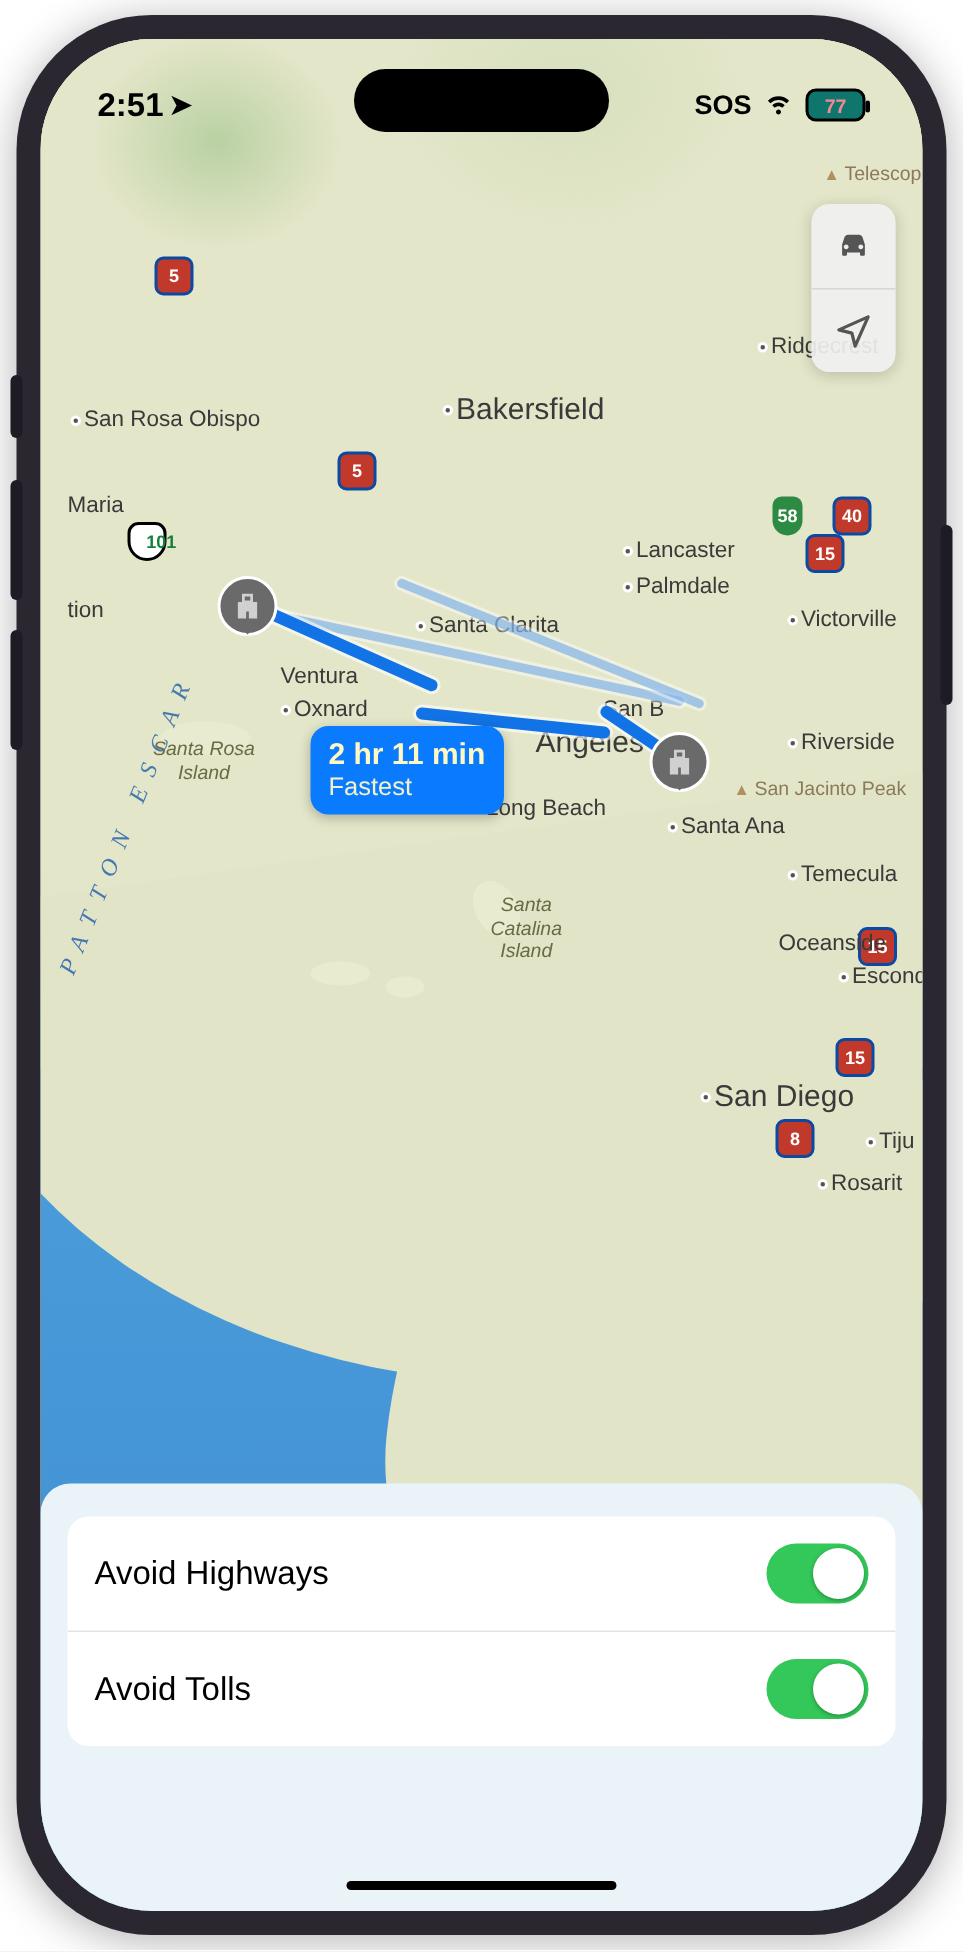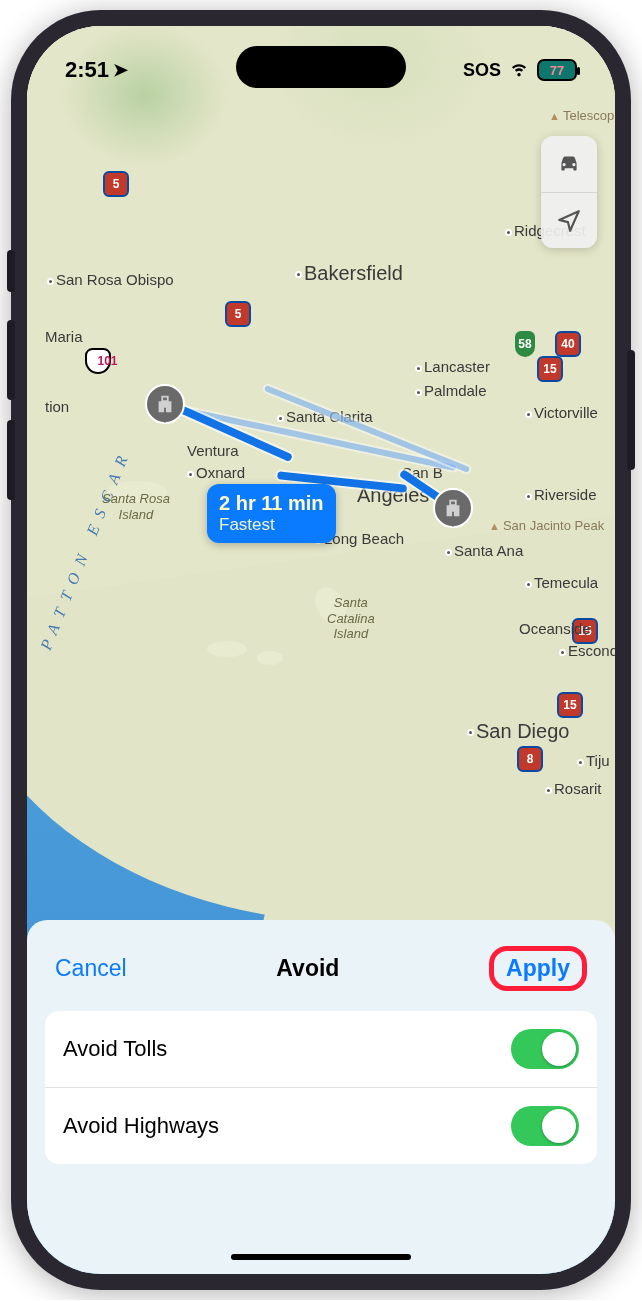--- a/index.html
+++ b/index.html
@@ -147,21 +147,21 @@
   }
   .peak-label::before { content: "▲ "; color: #b09060; font-size: 11px; }
 
   .highway {
     position: absolute; width: 26px; height: 26px;
     border-radius: 6px;
     display: flex; align-items: center; justify-content: center;
     font-size: 12px; font-weight: 700; color: #fff;
   }
   .hwy-i { background: #c0392b; border: 2px solid #0b4aa2; }
-  .hwy-us { background: #fff; color: #be185d; border: 2px solid #000; border-radius: 8px 8px 14px 14px; padding-left: 19px; }
+  .hwy-us { background: #fff; color: #15803d; border: 2px solid #000; border-radius: 8px 8px 14px 14px; padding-left: 19px; }
   .hwy-ca { background: #2d8a43; border-radius: 6px 6px 10px 10px; width: 20px; }
 
   .route-line {
     position: absolute;
     height: 8px;
     background: #1273e6;
     border-radius: 4px;
     box-shadow: 0 0 0 2px rgba(255,255,255,.6);
   }
   .route-alt {
@@ -410,32 +410,27 @@
           </svg>
       </div>
       <div class="ctl">
         <svg viewBox="0 0 24 24">
             <path d="M3 11l18-8-8 18-2-8-8-2z" fill="none" stroke="#555" stroke-width="2" stroke-linejoin="round"></path>
           </svg>
       </div>
     </div>
 
     <div class="sheet">
-      <div class="sheet-header">
-        <span class="cancel">Cancel</span>
-        <span class="title">Avoid</span>
-        <span class="apply">Apply</span>
-      </div>
       <div class="option-list">
+        <div class="option-row">
+          <span>Avoid Highways</span>
+          <span class="toggle"></span>
+        </div>
         <div class="option-row">
           <span>Avoid Tolls</span>
           <span class="toggle"></span>
         </div>
-        <div class="option-row">
-          <span>Avoid Highways</span>
-          <span class="toggle"></span>
-        </div>
       </div>
     </div>
 
     <div class="home-indicator"></div>
   </div>
 </div>
 
 </body></html>

